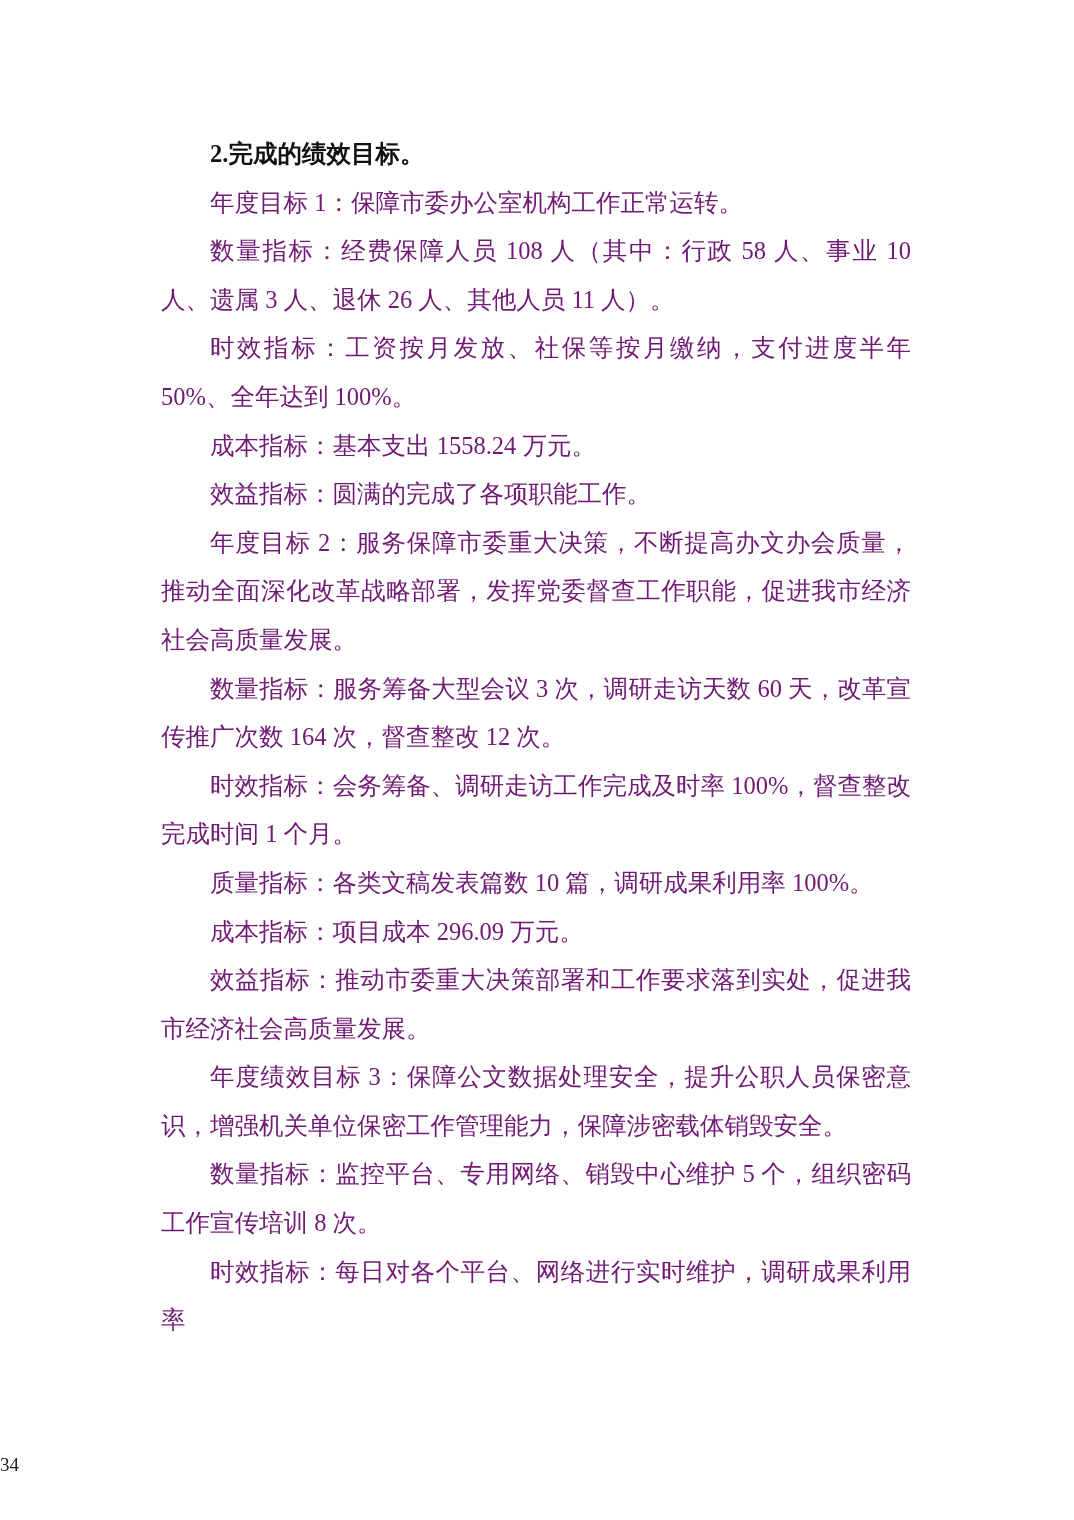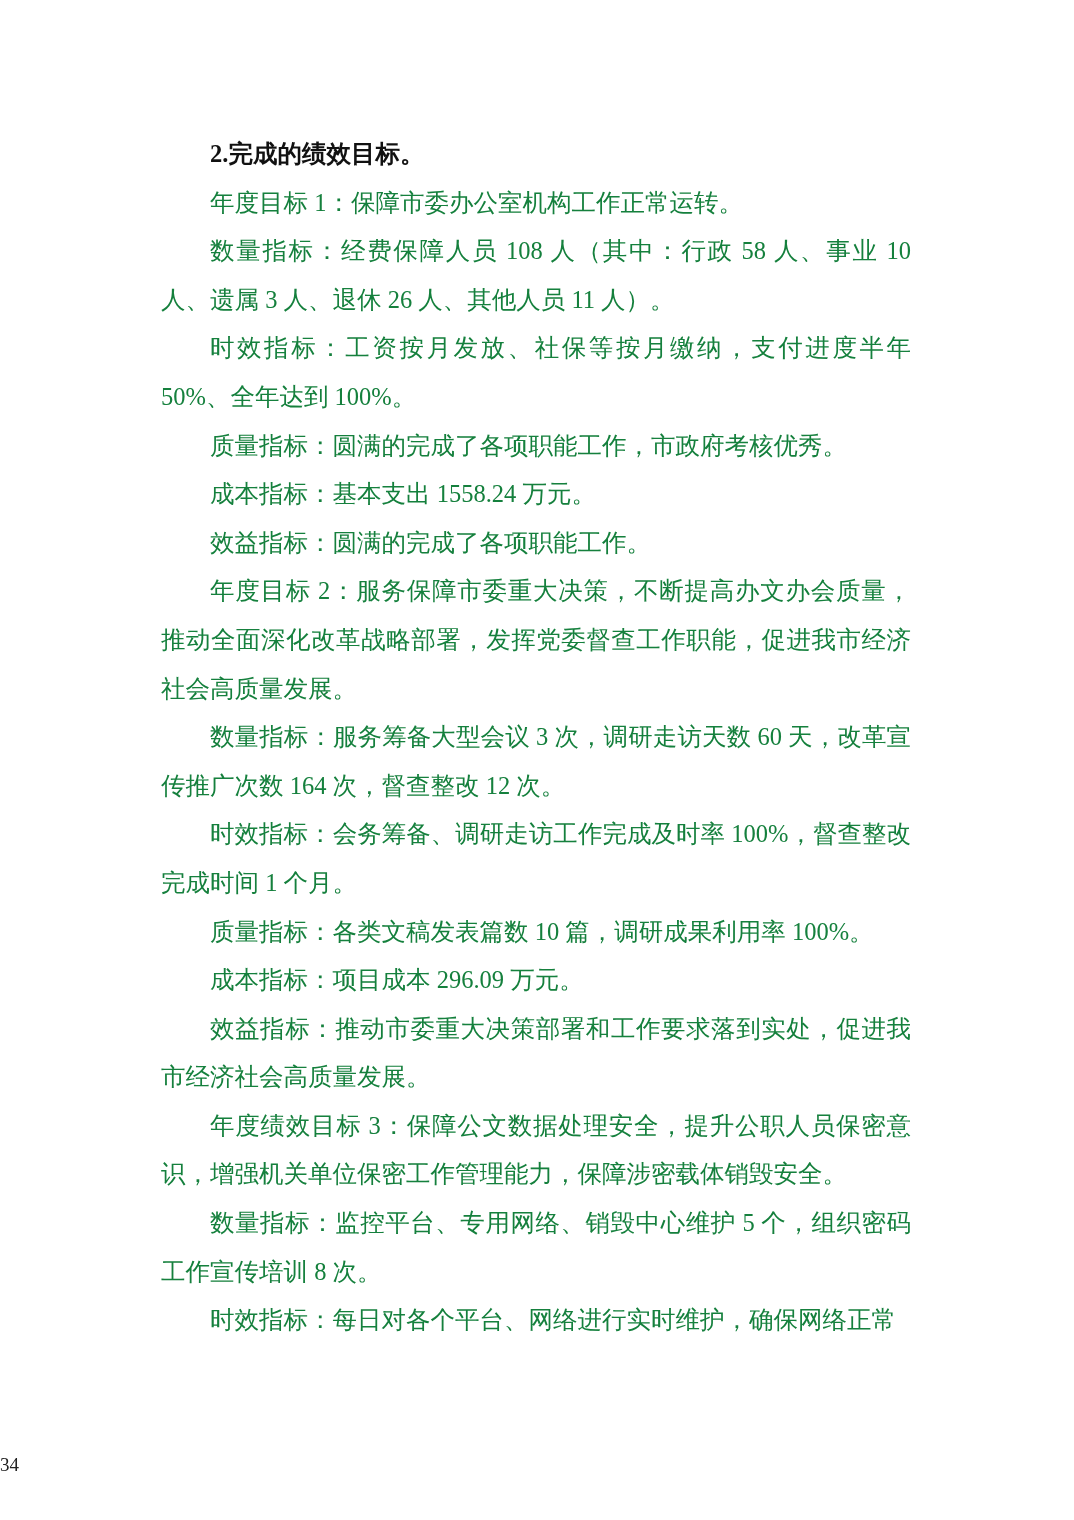--- a/index.html
+++ b/index.html
@@ -19,21 +19,21 @@
     position: absolute;
     left: 161px;
     top: 130px;
     width: 750px;
   }
   .para {
     margin: 0;
     padding: 0;
     font-size: 24.5px;
     line-height: 48.6px;
-    color: #15803d;
+    color: #701a75;
     text-align: justify;
     text-indent: 2em;
     font-family: "Liberation Serif", "DejaVu Serif", serif;
     word-break: normal;
   }
   .heading {
     font-weight: bold;
     color: #111111;
   }
   .page-number {
@@ -50,27 +50,26 @@
 </style>
 </head>
 <body>
 
 <div class="page">
   <div class="content">
     <p class="para heading">2.完成的绩效目标。</p>
     <p class="para">年度目标 1：保障市委办公室机构工作正常运转。</p>
     <p class="para">数量指标：经费保障人员 108 人（其中：行政 58 人、事业 10 人、遗属 3 人、退休 26 人、其他人员 11 人）。</p>
     <p class="para">时效指标：工资按月发放、社保等按月缴纳，支付进度半年 50%、全年达到 100%。</p>
-    <p class="para">质量指标：圆满的完成了各项职能工作，市政府考核优秀。</p>
     <p class="para">成本指标：基本支出 1558.24 万元。</p>
     <p class="para">效益指标：圆满的完成了各项职能工作。</p>
     <p class="para">年度目标 2：服务保障市委重大决策，不断提高办文办会质量，推动全面深化改革战略部署，发挥党委督查工作职能，促进我市经济社会高质量发展。</p>
     <p class="para">数量指标：服务筹备大型会议 3 次，调研走访天数 60 天，改革宣传推广次数 164 次，督查整改 12 次。</p>
     <p class="para">时效指标：会务筹备、调研走访工作完成及时率 100%，督查整改完成时间 1 个月。</p>
     <p class="para">质量指标：各类文稿发表篇数 10 篇，调研成果利用率 100%。</p>
     <p class="para">成本指标：项目成本 296.09 万元。</p>
     <p class="para">效益指标：推动市委重大决策部署和工作要求落到实处，促进我市经济社会高质量发展。</p>
     <p class="para">年度绩效目标 3：保障公文数据处理安全，提升公职人员保密意识，增强机关单位保密工作管理能力，保障涉密载体销毁安全。</p>
     <p class="para">数量指标：监控平台、专用网络、销毁中心维护 5 个，组织密码工作宣传培训 8 次。</p>
-    <p class="para">时效指标：每日对各个平台、网络进行实时维护，确保网络正常</p>
+    <p class="para">时效指标：每日对各个平台、网络进行实时维护，调研成果利用率</p>
   </div>
   <div class="page-number">34</div>
 </div>
 
 </body></html>

